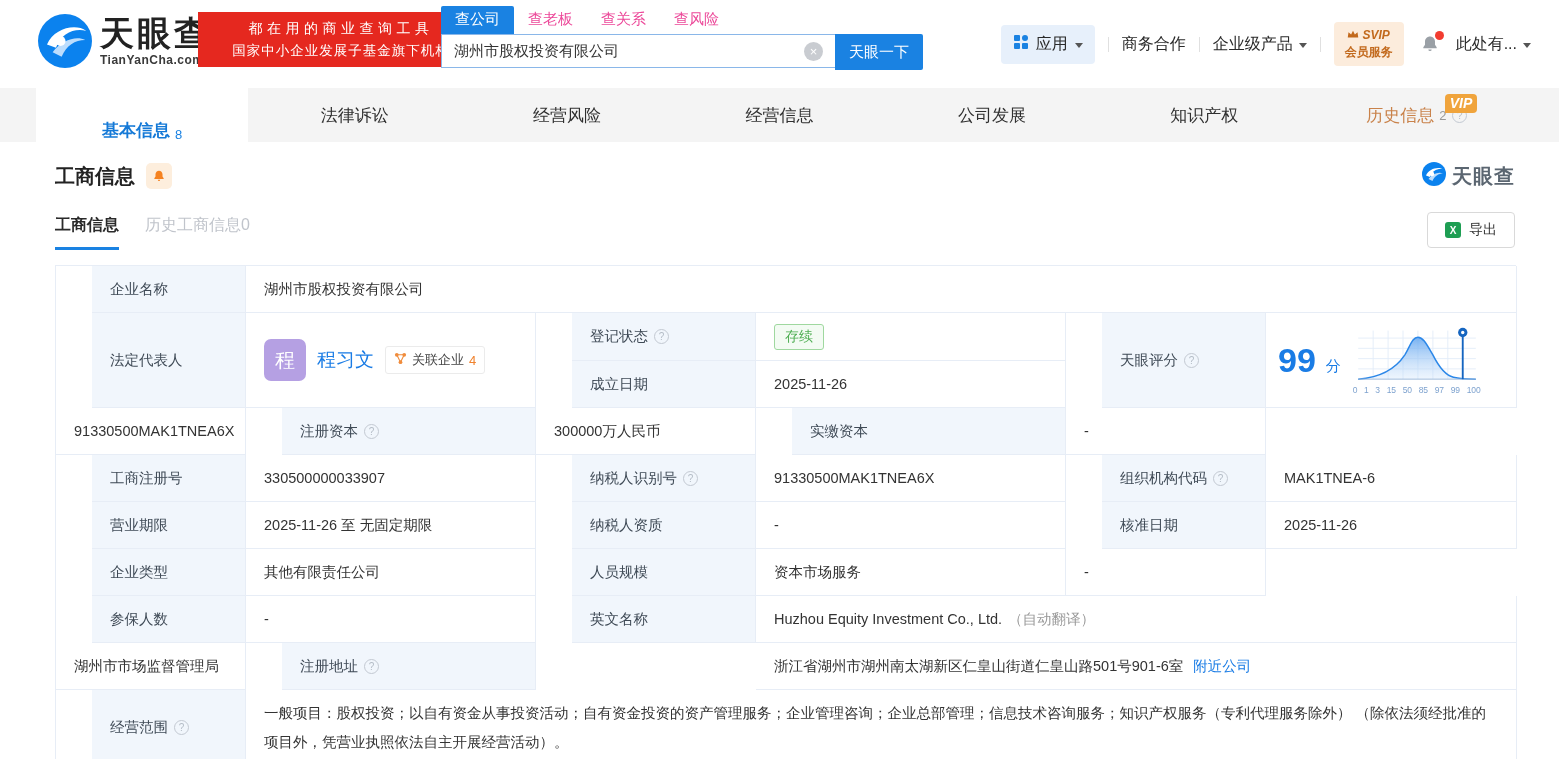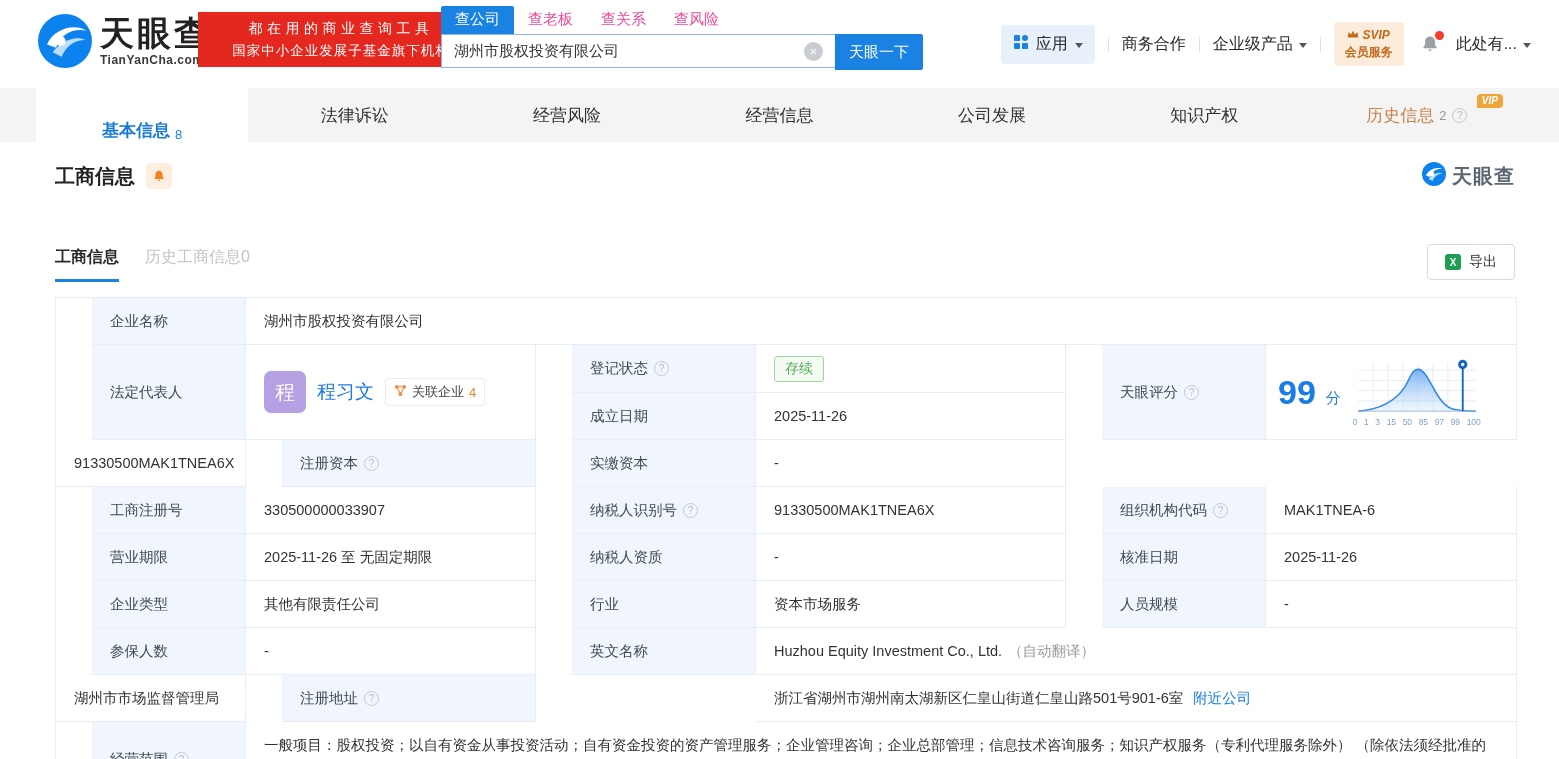--- a/index.html
+++ b/index.html
@@ -50,21 +50,21 @@
     background:#f23c30; }
   
   .navband { height:54px; background:#f4f4f4; display:flex; padding:0 36px; }
   .ntab { flex:1; display:flex; align-items:center; justify-content:center; font-size:17px;
     color:#2f2f2f; cursor:pointer; position:relative; }
   .ntab.active { background:#fff; color:#1479d7; font-weight:bold;align-items:flex-end; }
   .ncount { font-size:13px; margin-left:5px; font-weight:normal; color:#1a82e2; }
   .ntab.history { color:#c9824a; }
   .hist-count { color:#999; font-size:13px; margin-left:5px; }
   .vipbadge { position:absolute; top:6px; left:calc(50% + 28px); background:#f0a43c; color:#fff;
-    font-size:10px; font-weight:bold; font-style:italic; padding:1px 5px 2px; border-radius:4px 4px 4px 0;margin-left:32px; }
+    font-size:14px; font-weight:bold; font-style:italic; padding:1px 5px 2px; border-radius:4px 4px 4px 0; }
   .help-circle { width:15px; height:15px; border:1px solid #c3c9d2; border-radius:50%; color:#b4bcc6;
     font-size:10px; display:inline-flex; align-items:center; justify-content:center;
     margin-left:6px; flex:none; cursor:pointer; }
   .help-circle::after { content:"?"; }
   
   .content { padding:0 0 0 55px; }
   .title-row { display:flex; justify-content:space-between; align-items:center; margin-top:20px;
     padding-right:44px; }
   .title-left { display:flex; align-items:center; gap:11px; }
   .sec-title { font-size:20px; font-weight:bold; color:#222; }
@@ -74,21 +74,21 @@
   .watermark svg { width:24px; height:24px; }
   .wm-text { font-size:20px; font-weight:bold; color:#5b6671; letter-spacing:1px; }
   .subtab-row { display:flex; justify-content:space-between; align-items:flex-end; margin-top:22px;
     padding-right:44px; }
   .subtabs { display:flex; gap:26px; }
   .subtab { font-size:16px; padding-bottom:11px; cursor:pointer; }
   .subtab.active { color:#2a2a2a; font-weight:bold; border-bottom:3px solid #1a82e2; }
   .subtab.inactive { color:#c0c4cb; }
   .export-btn { display:flex; align-items:center; gap:8px; border:1px solid #d9d9d9; border-radius:4px;
     padding:8px 17px; font-size:14px; background:#fff; color:#333; cursor:pointer; margin-bottom:2px;
-    font-family:"Liberation Sans","DejaVu Sans",sans-serif;margin-top:32px; }
+    font-family:"Liberation Sans","DejaVu Sans",sans-serif; }
   .xls-icon { width:16px; height:16px; background:#1e9e53; border-radius:3px; color:#fff; font-size:10px;
     font-weight:bold; display:flex; align-items:center; justify-content:center; }
   .xls-icon::after { content:"X"; }
   
   .table { margin-top:15px; width:1461px; border-top:1px solid #e7edf6; border-left:1px solid #e7edf6; }
   .trow { display:grid; grid-template-columns:190px 290px 220px 310px 200px 251px; grid-auto-rows:47px; }
   .trow.complex { grid-template-rows:48px 47px; }
   .trow.scope { grid-auto-rows:76px; }
   .cell { border-right:1px solid #e7edf6; border-bottom:1px solid #e7edf6; display:flex;
     align-items:center; padding:0 18px; font-size:14.5px; height:100%; }
@@ -353,20 +353,21 @@
         </span>
       </div>
     </div>
 
     <div class="trow">
       <div class="cell val">91330500MAK1TNEA6X</div>
       <div class="cell lbl">
         <span>注册资本</span>
         <span class="help-circle"></span>
       </div>
+      <div class="cell val">300000万人民币</div>
       <div class="cell lbl">实缴资本</div>
       <div class="cell val">-</div>
     </div>
 
     <div class="trow">
       <div class="cell lbl">工商注册号</div>
       <div class="cell val">330500000033907</div>
       <div class="cell lbl">
         <span>纳税人识别号</span>
         <span class="help-circle"></span>
@@ -384,23 +385,22 @@
       <div class="cell val">2025-11-26 至 无固定期限</div>
       <div class="cell lbl">纳税人资质</div>
       <div class="cell val">-</div>
       <div class="cell lbl">核准日期</div>
       <div class="cell val">2025-11-26</div>
     </div>
 
     <div class="trow">
       <div class="cell lbl">企业类型</div>
       <div class="cell val">其他有限责任公司</div>
-      <div class="cell lbl">行业</div>
+      <div class="cell lbl">人员规模</div>
       <div class="cell val">资本市场服务</div>
-      <div class="cell lbl">人员规模</div>
       <div class="cell val">-</div>
     </div>
 
     <div class="trow">
       <div class="cell lbl">参保人数</div>
       <div class="cell val">-</div>
       <div class="cell lbl">英文名称</div>
       <div class="cell val span3 eng-cell">
         <span>Huzhou Equity Investment Co., Ltd.</span>
         <span class="note">（自动翻译）</span>

